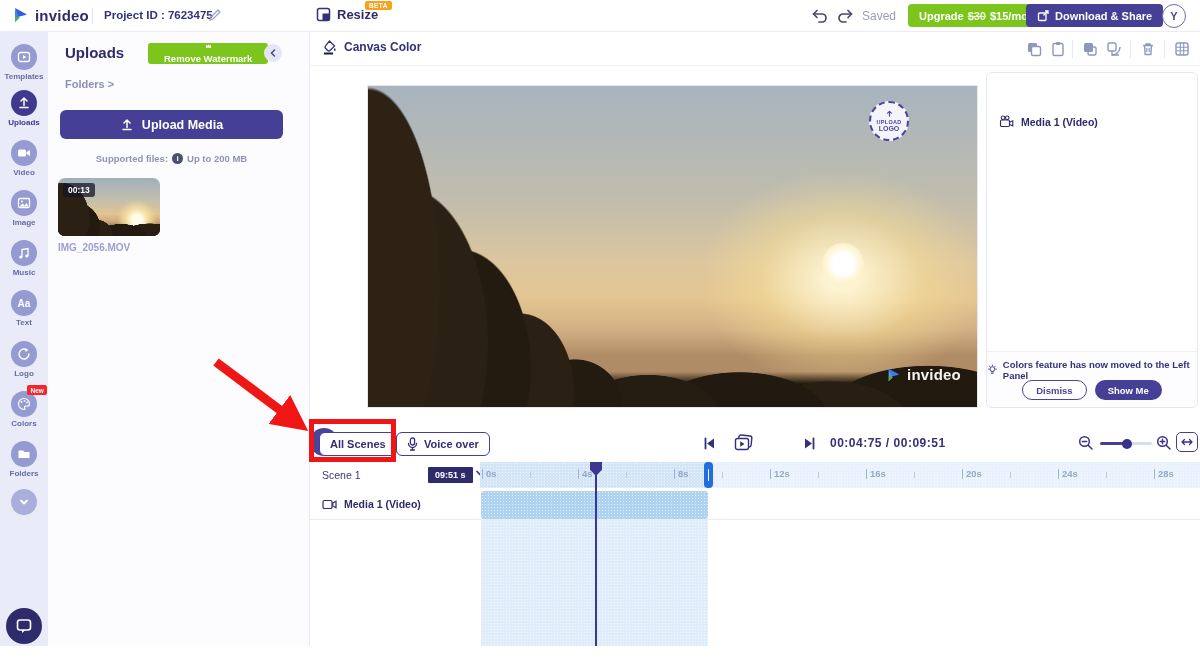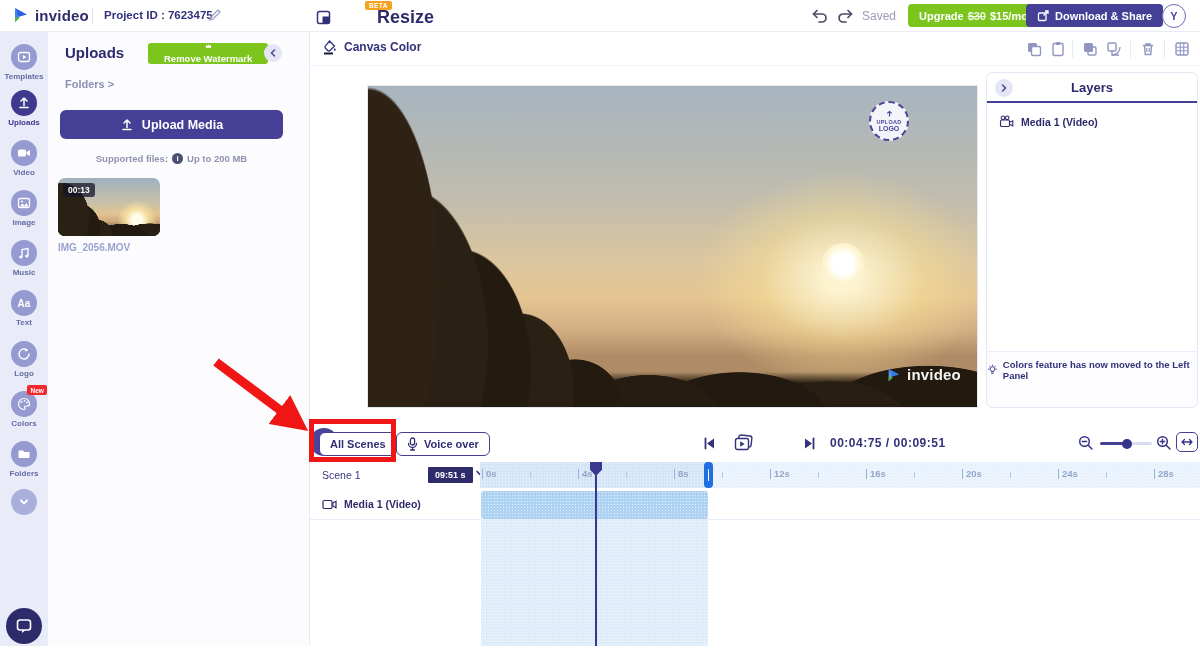--- a/index.html
+++ b/index.html
@@ -9,21 +9,21 @@
 
   
   .topbar { position:absolute; left:0; top:0; width:1200px; height:32px; background:#fff;
             border-bottom:1px solid #ececf6; z-index:30; }
   .brand { position:absolute; left:12px; top:6px; display:flex; align-items:center; gap:5px; }
   .brand-name { font-size:15px; font-weight:bold; color:#2e2b6b; letter-spacing:.2px; }
   .tb-div { position:absolute; left:92px; top:8px; width:1px; height:16px; background:#e1e3f0; }
   .project-id { position:absolute; left:104px; top:9px; font-size:11.5px; font-weight:bold; color:#33317a; }
   .edit-pencil { position:absolute; left:208px; top:8px; width:14px; height:14px; color:#9ba0c4; }
   .resize-wrap { position:absolute; left:316px; top:7px; display:flex; align-items:center; gap:6px; }
-  .resize-label { font-size:18px; font-weight:bold; color:#2e2b6b;margin-left:40px; }
+  .resize-label { font-size:13px; font-weight:bold; color:#2e2b6b; }
   .beta-badge { position:absolute; left:365px; top:1px; background:#f6a21e; color:#fff; font-size:6.5px;
                 font-weight:bold; padding:1px 4px; border-radius:2px; letter-spacing:.4px; }
   .undo-ic { position:absolute; left:811px; top:7px; }
   .redo-ic { position:absolute; left:836px; top:7px; }
   .saved-label { position:absolute; left:862px; top:9px; font-size:12px; color:#9a9db8; }
   .upgrade-btn { position:absolute; left:908px; top:4px; height:23px; padding:8px 11px; background:#7cc51d;
                  border:none; border-radius:4px; color:#fff; font-size:11px; font-weight:bold;
                  display:flex; align-items:center; gap:4px; cursor:pointer; font-family:inherit; }
   .upgrade-old { text-decoration:line-through; opacity:.85; }
   .dl-btn { position:absolute; left:1026px; top:4px; height:23px; padding:0 11px; background:#453f96;
@@ -433,46 +433,42 @@
         <svg width="16" height="16" viewBox="0 0 18 18">
             <path d="M3 2 L15 8.5 L6 11 Z" fill="#3b82f6"></path>
             <path d="M3 2 L7 12 L3 16 Z" fill="#60a5fa"></path>
             <path d="M3 11 L8 11.5 L3 16 Z" fill="#59b33a"></path>
           </svg>
         <span class="wm-text">invideo</span>
       </div>
     </div>
 
     <aside class="layers-panel">
-      <div class="lp-head">
-        <button class="lp-collapse">
-          <svg width="8" height="8" viewBox="0 0 8 8">
-              <path d="M2.5 1 L5.5 4 L2.5 7" fill="none" stroke="#4b449b" stroke-width="1.5" stroke-linecap="round"></path>
-            </svg>
-        </button>
-        <div class="lp-title">Layers</div>
-      </div>
       <div class="lp-item">
         <svg width="15" height="13" viewBox="0 0 15 13">
             <circle cx="4" cy="2.8" r="1.8" fill="none" stroke="#2e2b6b" stroke-width="1.1"></circle>
             <circle cx="8.2" cy="2.8" r="1.8" fill="none" stroke="#2e2b6b" stroke-width="1.1"></circle>
             <rect x="1.5" y="5" width="9" height="6.5" rx="1.2" fill="none" stroke="#2e2b6b" stroke-width="1.1"></rect>
             <path d="M10.5 7.2 L13.8 5.8 V10.8 L10.5 9.4 Z" fill="none" stroke="#2e2b6b" stroke-width="1.1"></path>
           </svg>
         <span>Media 1 (Video)</span>
       </div>
       <div class="lp-notice">
         <div class="lp-notice-row">
           <svg width="12" height="12" viewBox="0 0 12 12">
               <circle cx="6" cy="5" r="2.6" fill="none" stroke="#4b449b" stroke-width="1.1"></circle>
               <path d="M4.8 8 H7.2 M5 9.6 H7" stroke="#4b449b" stroke-width="1.1" stroke-linecap="round"></path>
               <path d="M6 .5 V1.4 M1.5 5 H2.4 M9.6 5 H10.5 M2.8 1.8 L3.4 2.4 M9.2 1.8 L8.6 2.4" stroke="#4b449b" stroke-width="1" stroke-linecap="round"></path>
             </svg>
           <span>Colors feature has now moved to the Left Panel</span>
         </div>
+        <div class="lp-btns">
+          <button class="dismiss-btn">Dismiss</button>
+          <button class="showme-btn">Show Me</button>
+        </div>
       </div>
     </aside>
 
     <div class="tl-controls">
       <button class="tl-btn all-scenes">All Scenes</button>
       <button class="tl-btn voice-over">
         <svg width="11" height="14" viewBox="0 0 11 14">
             <rect x="3.4" y="1" width="4.2" height="7" rx="2.1" fill="none" stroke="#312e75" stroke-width="1.3"></rect>
             <path d="M1.5 6.5 a4 4 0 0 0 8 0 M5.5 10.5 V13 M3.5 13 H7.5" fill="none" stroke="#312e75" stroke-width="1.3" stroke-linecap="round"></path>
           </svg>

